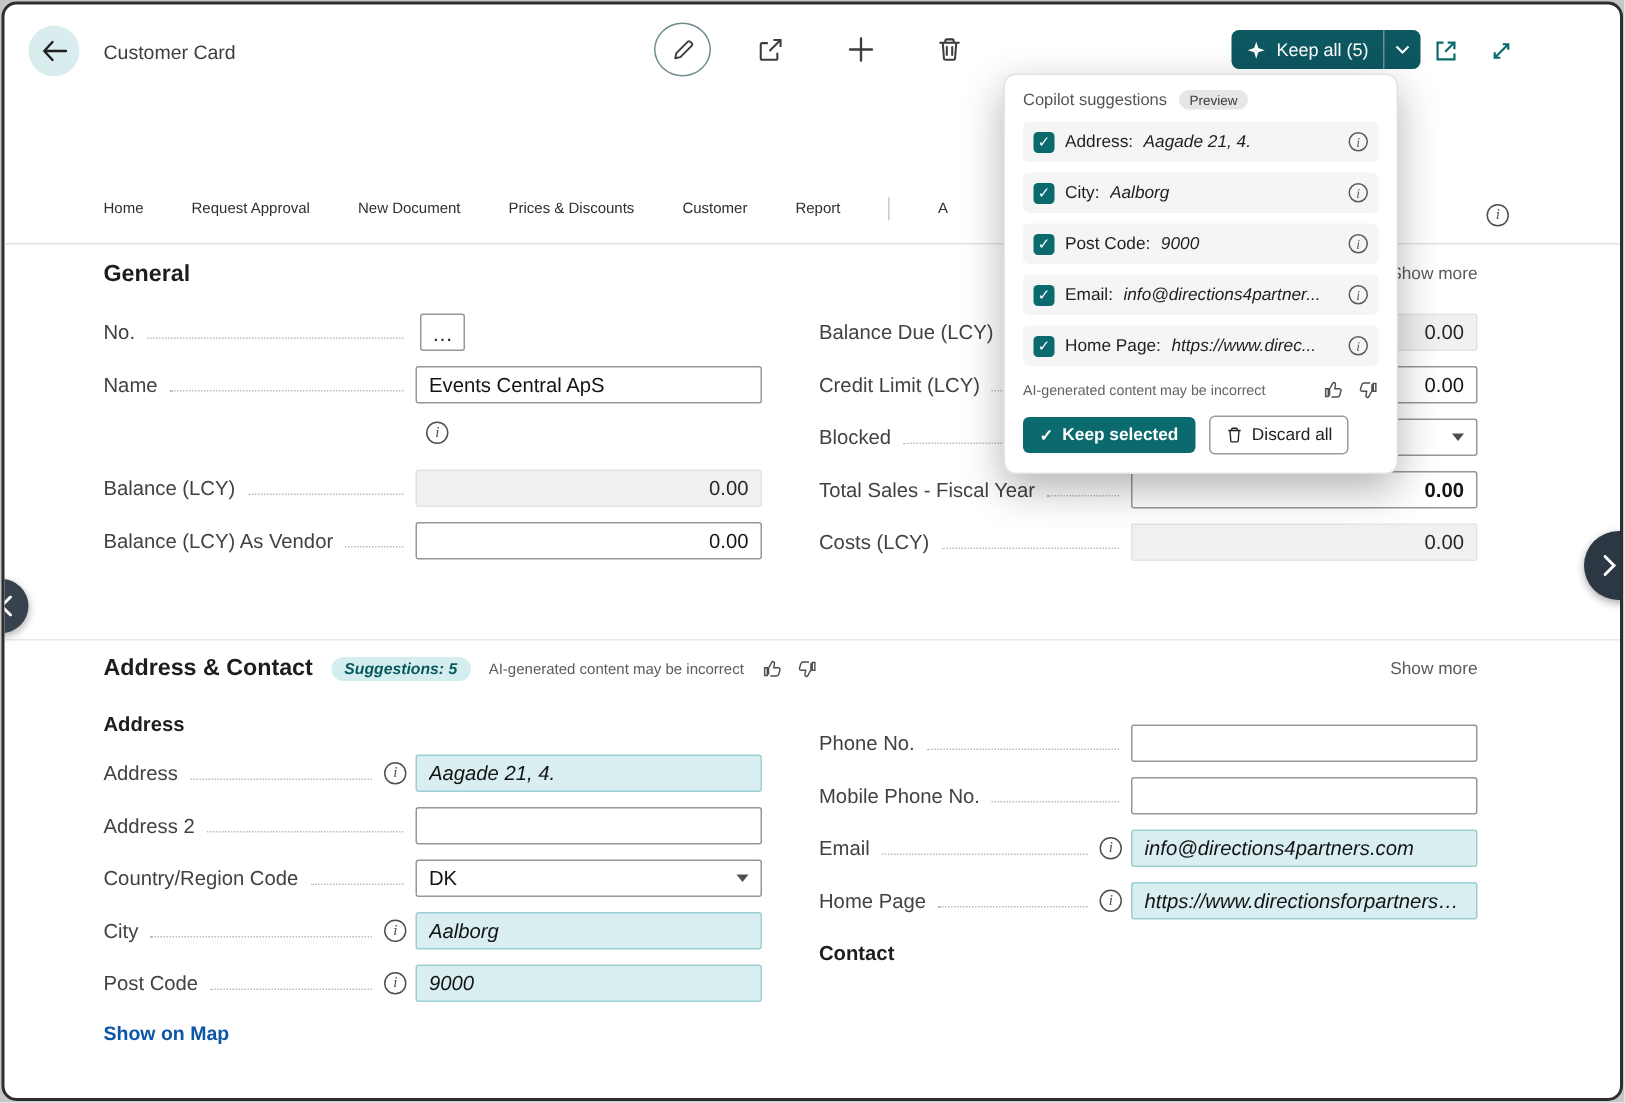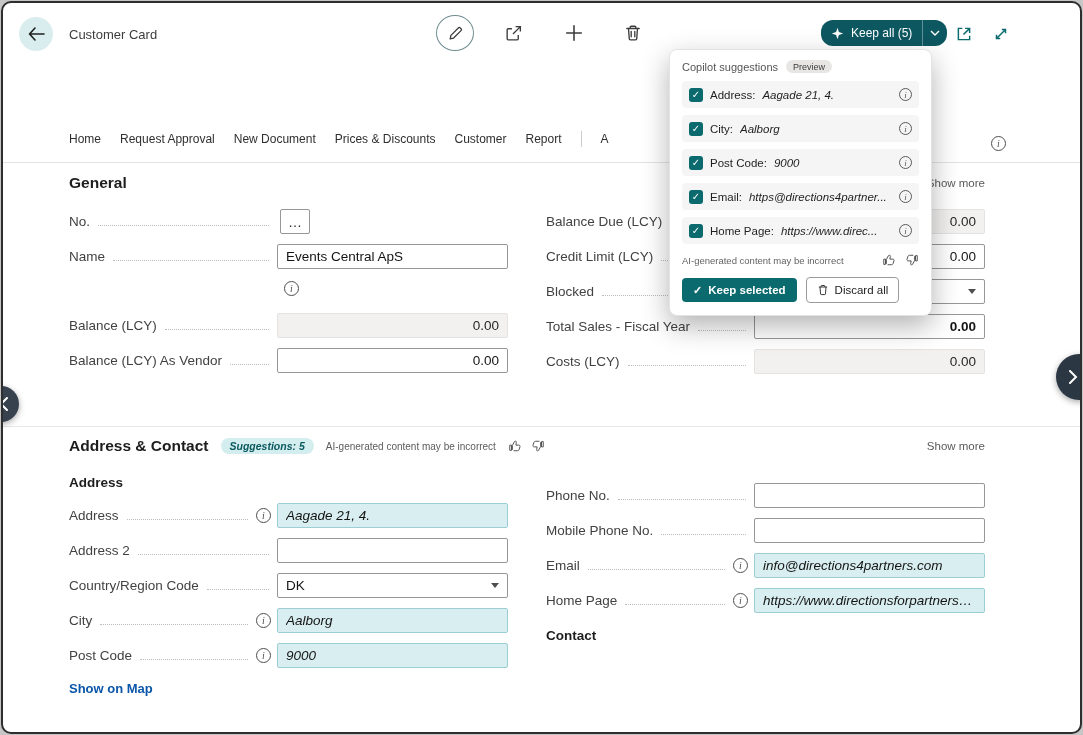--- a/index.html
+++ b/index.html
@@ -19,27 +19,27 @@
   .topbar{position:absolute;top:12px;left:0;right:0;height:44px;}
   .back-btn{position:absolute;left:16px;top:2px;width:34px;height:34px;border-radius:50%;background:#d9edee;border:none;display:flex;align-items:center;justify-content:center;color:#1f1f1f;cursor:pointer;}
   .page-label{position:absolute;left:66px;top:12px;font-size:13px;color:#3d3d3d;}
   .tool-icon{position:absolute;background:none;border:none;padding:0;color:#3c3c3c;display:flex;align-items:center;justify-content:center;cursor:pointer;}
   .edit-circle{left:433px;top:0;width:38px;height:36px;border:1px solid #6f8c90;border-radius:50%;}
   .share-ic{left:500px;top:8px;width:20px;height:20px;}
   .plus-ic{left:561px;top:8px;width:20px;height:20px;}
   .trash-ic{left:620px;top:8px;width:20px;height:20px;}
   .popout-ic{left:951px;top:9px;width:20px;height:20px;color:var(--accent);}
   .resize-ic{left:988px;top:9px;width:20px;height:20px;color:var(--accent);}
-  .keepall{position:absolute;left:818px;top:5px;height:26px;display:flex;align-items:stretch;background:var(--accent-dark);border-radius:12px;color:#fff;overflow:hidden;}
+  .keepall{position:absolute;left:818px;top:5px;height:26px;display:flex;align-items:stretch;background:var(--accent-dark);border-radius:5px;color:#fff;overflow:hidden;}
   .keepall-main{display:flex;align-items:center;gap:7px;padding:0 10px;background:none;border:none;color:#fff;font-size:12px;cursor:pointer;}
   .keepall-caret{display:flex;align-items:center;padding:0 7px;border:none;border-left:1px solid rgba(255,255,255,.35);background:none;color:#fff;cursor:pointer;}
 
   
   .page-title{position:absolute;left:64px;top:56px;margin:0;font-size:33px;font-weight:300;color:#1d1d1d;letter-spacing:.2px;}
-  .tabs{position:absolute;left:66px;top:128px;right:110px;display:flex;align-items:center;gap:19px;font-size:12px;color:#2f2f2f;white-space:nowrap;overflow:hidden;}
+  .tabs{position:absolute;left:66px;top:128px;right:110px;display:flex;align-items:center;gap:32px;font-size:10px;color:#2f2f2f;white-space:nowrap;overflow:hidden;}
   .tab{cursor:pointer;}
   .tab-sep{width:1px;height:16px;background:#cbcbcb;flex:none;}
   .tabs-info{position:absolute;left:988px;top:130px;}
   .tabs-divider{position:absolute;top:159px;left:0;right:0;border-top:1px solid #e3e3e3;}
 
   
   .section{position:absolute;left:66px;right:95px;}
   .sec-head{display:flex;align-items:center;gap:12px;}
   .sec-title{font-size:15.5px;font-weight:bold;color:#1d1d1d;}
   .show-more{margin-left:auto;font-size:11.5px;color:#5a5a5a;cursor:pointer;}
@@ -433,21 +433,21 @@
         </div>
         <div class="sug-row">
           <span class="cbx"></span>
           <span class="sug-label">Post Code:</span>
           <span class="sug-value">9000</span>
           <span class="ic-info small"></span>
         </div>
         <div class="sug-row">
           <span class="cbx"></span>
           <span class="sug-label">Email:</span>
-          <span class="sug-value">https@directions4partner...</span>
+          <span class="sug-value">info@directions4partner...</span>
           <span class="ic-info small"></span>
         </div>
         <div class="sug-row">
           <span class="cbx"></span>
           <span class="sug-label">Home Page:</span>
           <span class="sug-value">https://www.direc...</span>
           <span class="ic-info small"></span>
         </div>
       </div>
     <div class="cp-foot">

